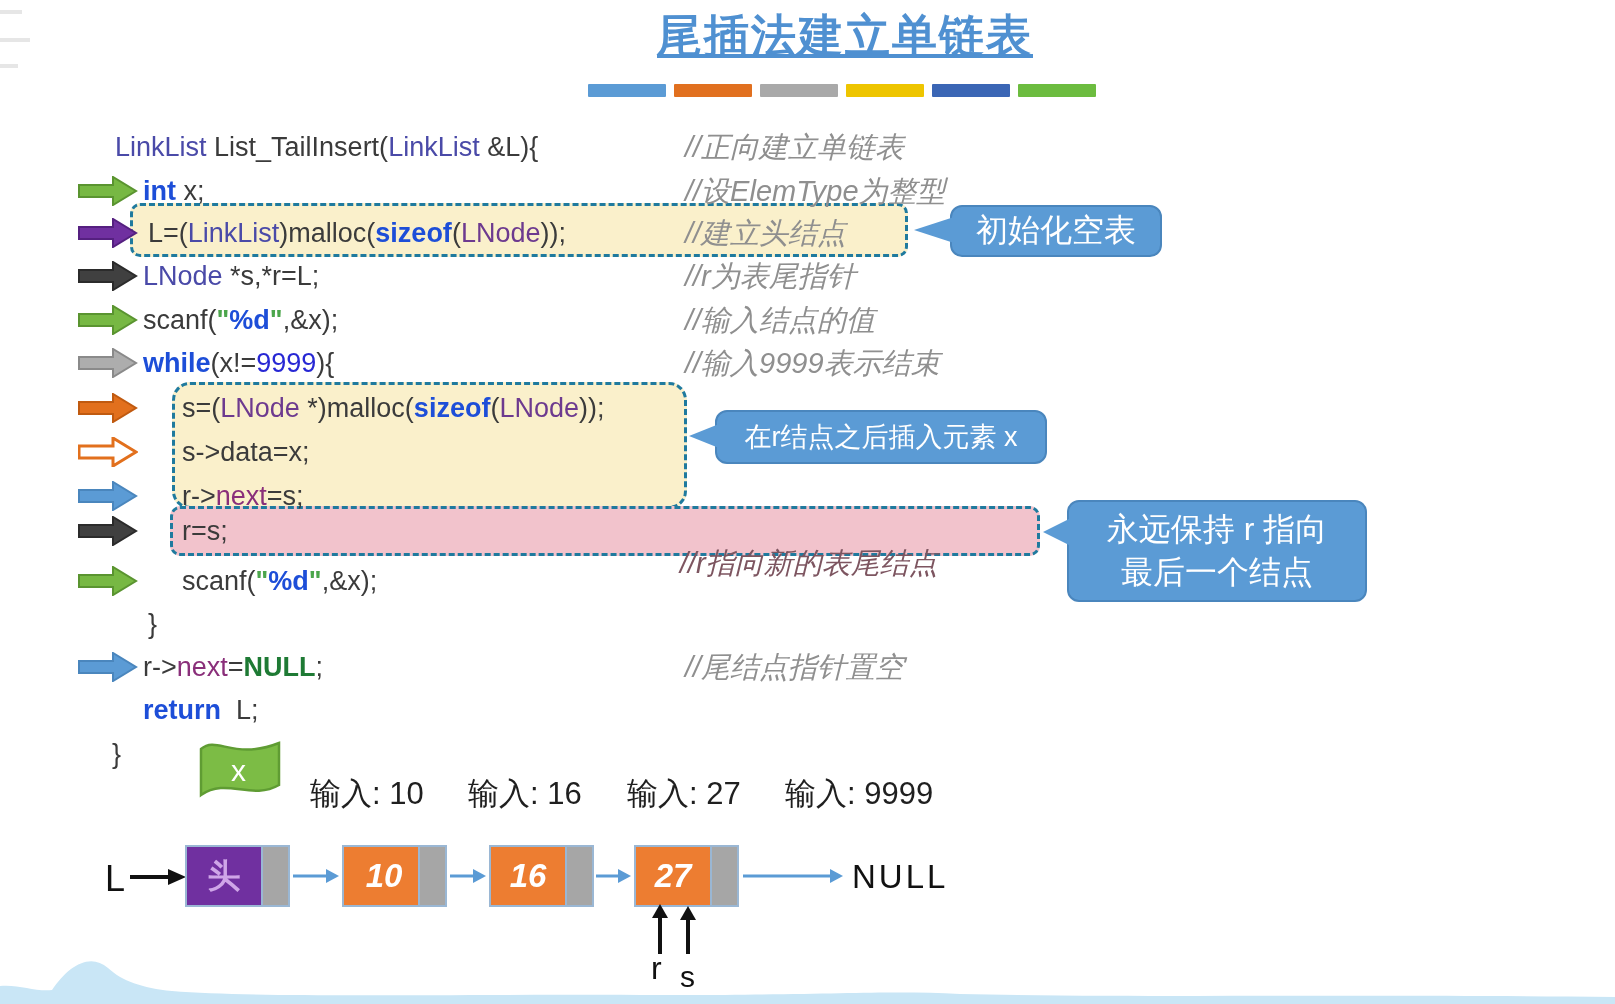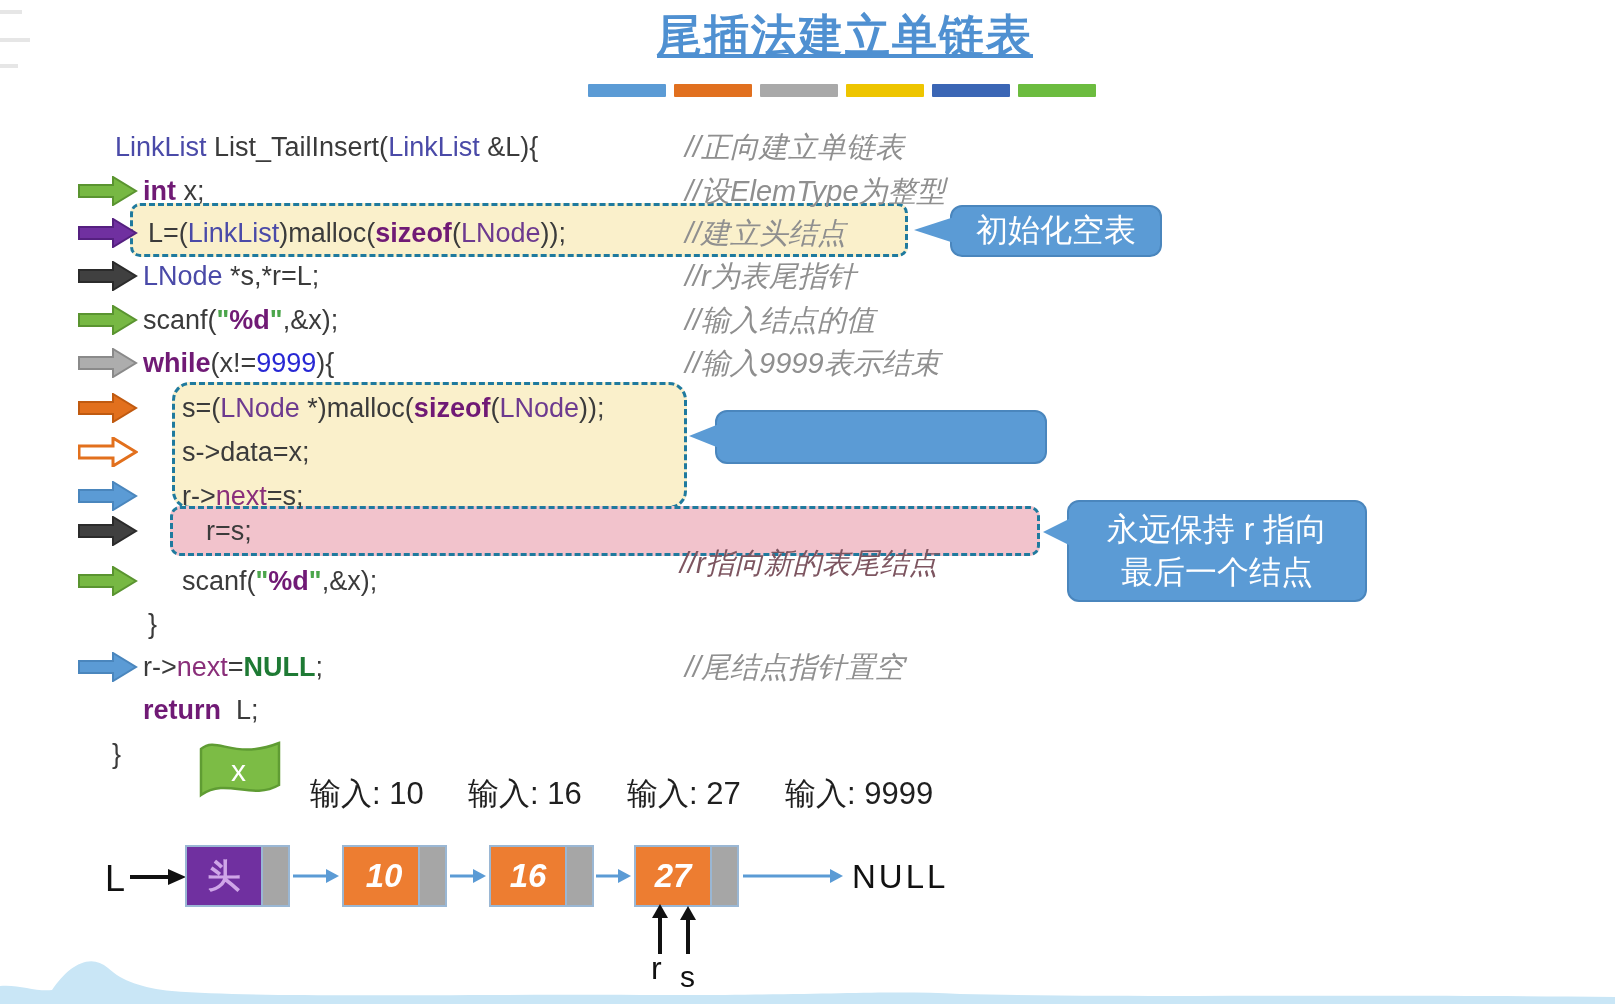--- a/index.html
+++ b/index.html
@@ -7,21 +7,21 @@
          font-family:"Liberation Sans","DejaVu Sans",sans-serif;}
   .abs{position:absolute;}
   
   .title{position:absolute;left:657px;top:6px;font-size:45px;font-weight:bold;
          color:#4f90d1;letter-spacing:2px;white-space:nowrap;text-decoration:underline;}
   .bar{position:absolute;top:84px;width:78px;height:13px;border-radius:1px;}
   
   .code-line{position:absolute;transform:translateY(-50%);font-size:27px;color:#3b3b3b;
              white-space:pre;line-height:1;}
   .seg{white-space:pre;}
-  .seg.kw{color:#701a75;font-weight:bold;}
+  .seg.kw{color:#1d4ed8;font-weight:bold;}
   .seg.type{color:#4a4aa8;}
   .seg.type2{color:#6d3a8f;}
   .seg.member{color:#8a2f7a;}
   .seg.num{color:#2727d4;}
   .seg.str{color:#4ca64c;font-weight:bold;}
   .seg.null{color:#1e7a34;font-weight:bold;}
   .comment{position:absolute;transform:translateY(-50%);font-size:29px;font-style:italic;
            color:#8f8f8f;white-space:pre;line-height:1;}
   .comment.pink-comment{color:#7d5560;margin-top:32px;}
   
@@ -115,41 +115,42 @@
         <polygon points="1,9 35,9 35,1 58,15 35,29 35,21 1,21" fill="#ffffff" stroke="#e2701d" stroke-width="3"></polygon>
       </svg>
       <div class="code-line" style="left: 182px; top: 452px;"><span class="seg plain">s-&gt;data=x;</span></div>
       <svg width="60" height="30" viewBox="0 0 60 30" style="position: absolute; left: 78px; top: 481px;">
         <polygon points="1,9 35,9 35,1 58,15 35,29 35,21 1,21" fill="#5b9bd5" stroke="#4a86bd" stroke-width="2"></polygon>
       </svg>
       <div class="code-line" style="left: 182px; top: 496px;"><span class="seg plain">r-&gt;</span><span class="seg member">next</span><span class="seg plain">=s;</span></div>
       <svg width="60" height="30" viewBox="0 0 60 30" style="position: absolute; left: 78px; top: 516px;">
         <polygon points="1,9 35,9 35,1 58,15 35,29 35,21 1,21" fill="#404040" stroke="#2b2b2b" stroke-width="2"></polygon>
       </svg>
-      <div class="code-line" style="left: 182px; top: 531px; margin-left: 24px;"><span class="seg plain">r=s;</span></div>
+      <div class="code-line" style="left: 182px; top: 531px;"><span class="seg plain">r=s;</span></div>
       <div class="comment pink-comment" style="left: 680px; top: 531px;">//r指向新的表尾结点</div>
       <svg width="60" height="30" viewBox="0 0 60 30" style="position: absolute; left: 78px; top: 566px;">
         <polygon points="1,9 35,9 35,1 58,15 35,29 35,21 1,21" fill="#77b843" stroke="#5a9430" stroke-width="2"></polygon>
       </svg>
       <div class="code-line" style="left: 182px; top: 581px;"><span class="seg plain">scanf(</span><span class="seg str">"</span><span class="seg kw">%d</span><span class="seg str">"</span><span class="seg plain">,&amp;x);</span></div>
       <div class="code-line" style="left: 148px; top: 624px;"><span class="seg plain">}</span></div>
       <svg width="60" height="30" viewBox="0 0 60 30" style="position: absolute; left: 78px; top: 652px;">
         <polygon points="1,9 35,9 35,1 58,15 35,29 35,21 1,21" fill="#5b9bd5" stroke="#4a86bd" stroke-width="2"></polygon>
       </svg>
       <div class="code-line" style="left: 143px; top: 667px;"><span class="seg plain">r-&gt;</span><span class="seg member">next</span><span class="seg plain">=</span><span class="seg null">NULL</span><span class="seg plain">;</span></div>
       <div class="comment" style="left: 685px; top: 667px;">//尾结点指针置空</div>
       <div class="code-line" style="left: 143px; top: 710px;"><span class="seg kw">return</span><span class="seg plain">  L;</span></div>
       <div class="code-line" style="left: 112px; top: 754px;"><span class="seg plain">}</span></div>
     </div>
 
   <div class="callout" id="c1">
     <span>初始化空表</span>
     <div class="tail"></div>
   </div>
   <div class="callout" id="c2">
+    <span>在r结点之后插入元素 x</span>
     <div class="tail"></div>
   </div>
   <div class="callout" id="c3">
     <span>永远保持 r 指向</span>
     <span>最后一个结点</span>
     <div class="tail"></div>
   </div>
 
   <svg class="abs" style="left:193px;top:733px;" width="92" height="76" viewBox="0 0 92 76">
     <path d="M8,16 C24,2 40,28 86,10 L86,52 C58,68 34,44 8,62 Z" fill="#7cbc45" stroke="#5f9c33" stroke-width="2.5"></path>

